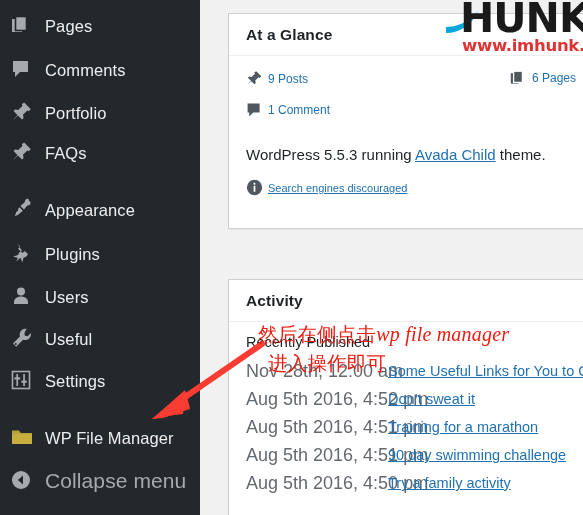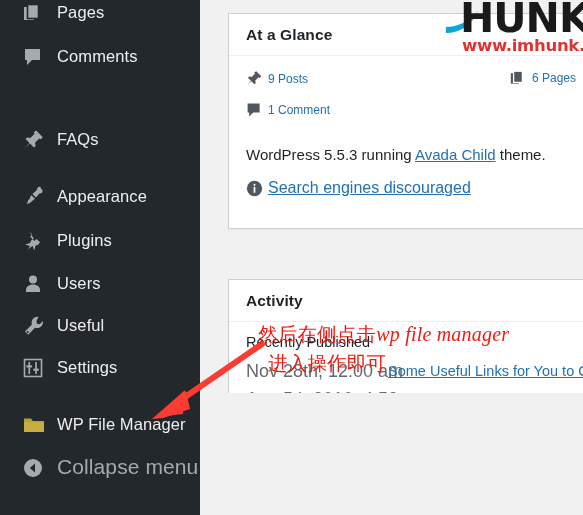--- a/index.html
+++ b/index.html
@@ -29,23 +29,23 @@
     height: 515px;
     background: #23282d;
     overflow: hidden;
   }
   .menu-item {
     position: absolute;
     left: 0;
     width: 200px;
     height: 34px;
     display: flex;
-    align-items: flex-start;
+    align-items: flex-end;
     box-sizing: border-box;
-    padding-left: 23px;
+    padding-left: 11px;
   }
   .menu-ico {
     width: 26px;
     height: 22px;
     flex: 0 0 26px;
     display: flex;
     align-items: center;
     justify-content: flex-start;
     margin-right: 8px;
   }
@@ -60,21 +60,21 @@
     color: #a7aaad;
     font-size: 21px;
   }
   svg.ic { display:block; }
 
   
   #content {
     position: absolute;
     left: 200px; top: 0;
     width: 383px;
-    height: 393px;
+    height: 515px;
     background: #f1f1f1;
     overflow: hidden;
   }
 
   .panel {
     position: absolute;
     background: #ffffff;
     border: 1px solid #ccd0d4;
     box-shadow: 0 1px 1px rgba(0,0,0,.04);
     box-sizing: border-box;
@@ -124,21 +124,21 @@
   }
   .wp-line a { color: #2271b1; text-decoration: underline; }
   .seo-row {
     display: flex;
     align-items: center;
     margin-top: 16px;
   }
   .seo-row .gi { width: 22px; display:flex; align-items:center; }
   .seo-row a {
     color: #2271b1;
-    font-size: 16px;
+    font-size: 11px;
     text-decoration: underline;
     white-space: nowrap;
   }
 
   
   #activity { left: 28px; top: 279px; width: 400px; height: 260px; }
   .act-sub {
     font-size: 14.5px;
     color: #1d2327;
     padding: 12px 0 0 17px;
@@ -239,20 +239,30 @@
 
     <div class="menu-item" style="top:46px">
       <span class="menu-ico">
         <svg class="ic" width="20" height="20" viewBox="0 0 20 20">
           <path d="M2 2h15v11H9l-5 5v-5H2z" fill="#a7aaad"></path>
         </svg>
       </span>
       <span class="menu-label">Comments</span>
     </div>
 
+    <div class="menu-item" style="top:89px">
+      <span class="menu-ico">
+        <svg class="ic" width="22" height="22" viewBox="0 0 22 22">
+          <g fill="#a7aaad">
+            <path d="M13.2 1.6l6.6 6.6-2.1 2.1-1.4-.9-4.3 4.3.6 3.2-1.6 1.6-4.1-4.1-5.4 5.4 5-5.8-4-4 1.6-1.6 3.2.6 4.3-4.3-.9-1.4z"></path>
+          </g>
+        </svg>
+      </span>
+      <span class="menu-label">Portfolio</span>
+    </div>
 
     <div class="menu-item" style="top:186px">
       <span class="menu-ico">
         <svg class="ic" width="22" height="22" viewBox="0 0 22 22">
           <g fill="#a7aaad">
             <path d="M17.8 2.5c1.6.6 2.2 2.4 1.4 3.8-.6 1-1.8 1.4-2.9 1.1L13 11.6 9.4 8 13.9 4c-.2-1.1.3-2.2 1.3-2.8.9-.5 1.9-.5 2.6.3z"></path>
             <path d="M8.4 9.2l3.5 3.5-4.5 3.9c-1.2 1-2.6 1.4-3.9 1.1.8-.6 1.2-1.3 1.3-2.2.1-1.3 1-2.3 2.2-2.5-.3-1.3.3-2.6 1.4-3.8z"></path>
           </g>
         </svg>
       </span>

